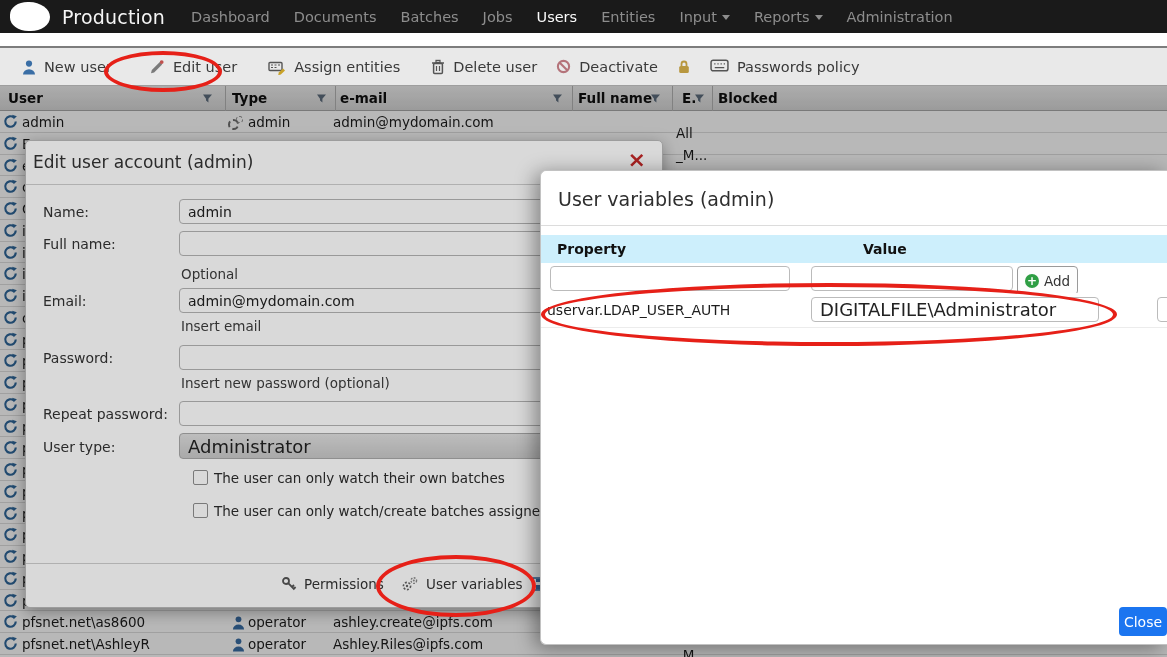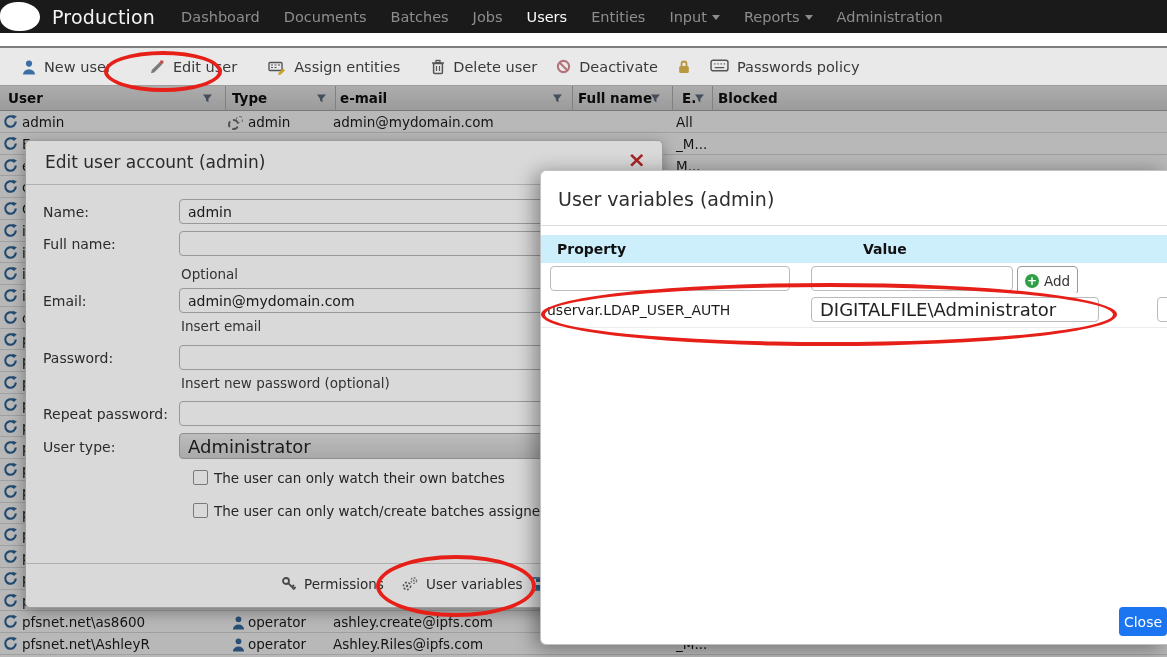--- a/index.html
+++ b/index.html
@@ -1,20 +1,20 @@
 <!DOCTYPE html>
 <html><head>
 <meta charset="utf-8">
 <style>
   html,body{margin:0;padding:0;background:#888;}
   .screen{position:relative;width:1167px;height:657px;overflow:hidden;background:#fff;
           font-family:"DejaVu Sans","Liberation Sans",sans-serif;color:#222;}
   
   .nav{position:absolute;left:0;top:0;width:100%;height:33px;background:#1a1a1a;
-       display:flex;align-items:center;box-sizing:border-box;padding-left:0;}
+       display:flex;align-items:center;box-sizing:border-box;padding-left:10px;}
   .logo{width:40px;height:29px;background:#fff;border-radius:46% 54% 50% 48%;margin-right:12px;}
   .brand{color:#f5f5f5;font-size:19px;margin-right:26px;letter-spacing:.2px;}
   .nav-item{color:#8d8d8d;font-size:14.5px;margin-right:24px;white-space:nowrap;cursor:default;}
   .nav-item.active{color:#fafafa;}
   .caret{display:inline-block;width:0;height:0;border-left:4px solid transparent;border-right:4px solid transparent;
          border-top:5px solid #8d8d8d;margin-left:5px;vertical-align:middle;}
   
   .toolbar{position:absolute;left:0;top:46px;width:100%;height:40px;background:#e9e9e9;
            border-top:2px solid #7d7d7d;border-bottom:1px solid #9e9e9e;box-sizing:border-box;
            display:flex;align-items:center;padding-left:22px;gap:19px;}
@@ -26,35 +26,35 @@
          font-size:13.5px;font-weight:bold;color:#111;}
   .th{position:absolute;top:4px;}
   .colsep{position:absolute;top:0;width:1px;height:25px;background:#b3b3b3;}
   .funnel{position:absolute;top:7px;}
   .trow{position:absolute;left:0;width:100%;height:21.75px;border-bottom:1px solid #dedede;
         font-size:13.5px;color:#1d1d1d;box-sizing:border-box;}
   .rowicon{position:absolute;left:3px;top:3px;width:15px;height:15px;}
   .cell-user{position:absolute;left:22px;top:3px;}
   .cell-type{position:absolute;left:248px;top:3px;}
   .cell-email{position:absolute;left:333px;top:3px;}
-  .cell-e{position:absolute;left:676px;top:3px;}
+  .cell-e{position:absolute;left:676px;top:14px;}
   .cell-frag{position:absolute;left:22px;top:3px;}
   .gearwrap{position:absolute;left:228px;top:5px;width:16px;height:13px;}
   .gear1{position:absolute;left:0;top:3px;width:7px;height:7px;border:2px dashed #6f6f6f;border-radius:50%;}
   .gear2{position:absolute;left:8px;top:0;width:5px;height:5px;border:1.5px dashed #8a8a8a;border-radius:50%;}
   
   .dim{position:absolute;left:0;top:86px;right:0;bottom:0;background:rgba(0,0,0,0.15);}
   .dim1{z-index:10;}
   .dim2{z-index:30;}
   
   .edit-dialog{position:absolute;left:25px;top:140px;width:638px;height:468px;background:#fff;
                border:1px solid #b9b9b9;border-radius:5px;box-shadow:0 4px 16px rgba(0,0,0,.35);
                z-index:20;box-sizing:border-box;overflow:hidden;}
   .ed-header{position:absolute;left:0;top:0;width:100%;height:43px;border-bottom:1px solid #cfcfcf;}
-  .ed-title{position:absolute;left:19px;top:11px;font-size:17px;color:#333;}
+  .ed-title{position:absolute;left:7px;top:11px;font-size:17px;color:#333;}
   .ed-close{position:absolute;right:16px;top:6px;font-size:22px;font-weight:bold;color:#c62828;cursor:default;}
   .ed-label{position:absolute;left:17px;font-size:14px;color:#333;}
   .ed-input{position:absolute;left:153px;width:452px;height:25px;border:1px solid #b4b4b4;border-radius:4px;
             font-size:14px;color:#222;padding:0 8px;box-sizing:border-box;font-family:inherit;background:#fff;}
   .ed-hint{position:absolute;left:155px;font-size:13.5px;color:#3d3d3d;}
   .ed-select{position:absolute;left:153px;width:452px;height:26px;border:1px solid #a8a8a8;border-radius:4px;
              background:linear-gradient(#dedede,#c7c7c7);font-size:18px;color:#222;line-height:26px;
              padding-left:8px;box-sizing:border-box;}
   .ed-check{position:absolute;left:167px;width:13px;height:13px;border:1px solid #8f8f8f;border-radius:2px;background:#fff;}
   .ed-checklabel{position:absolute;left:188px;font-size:13.5px;color:#2c2c2c;white-space:nowrap;}

